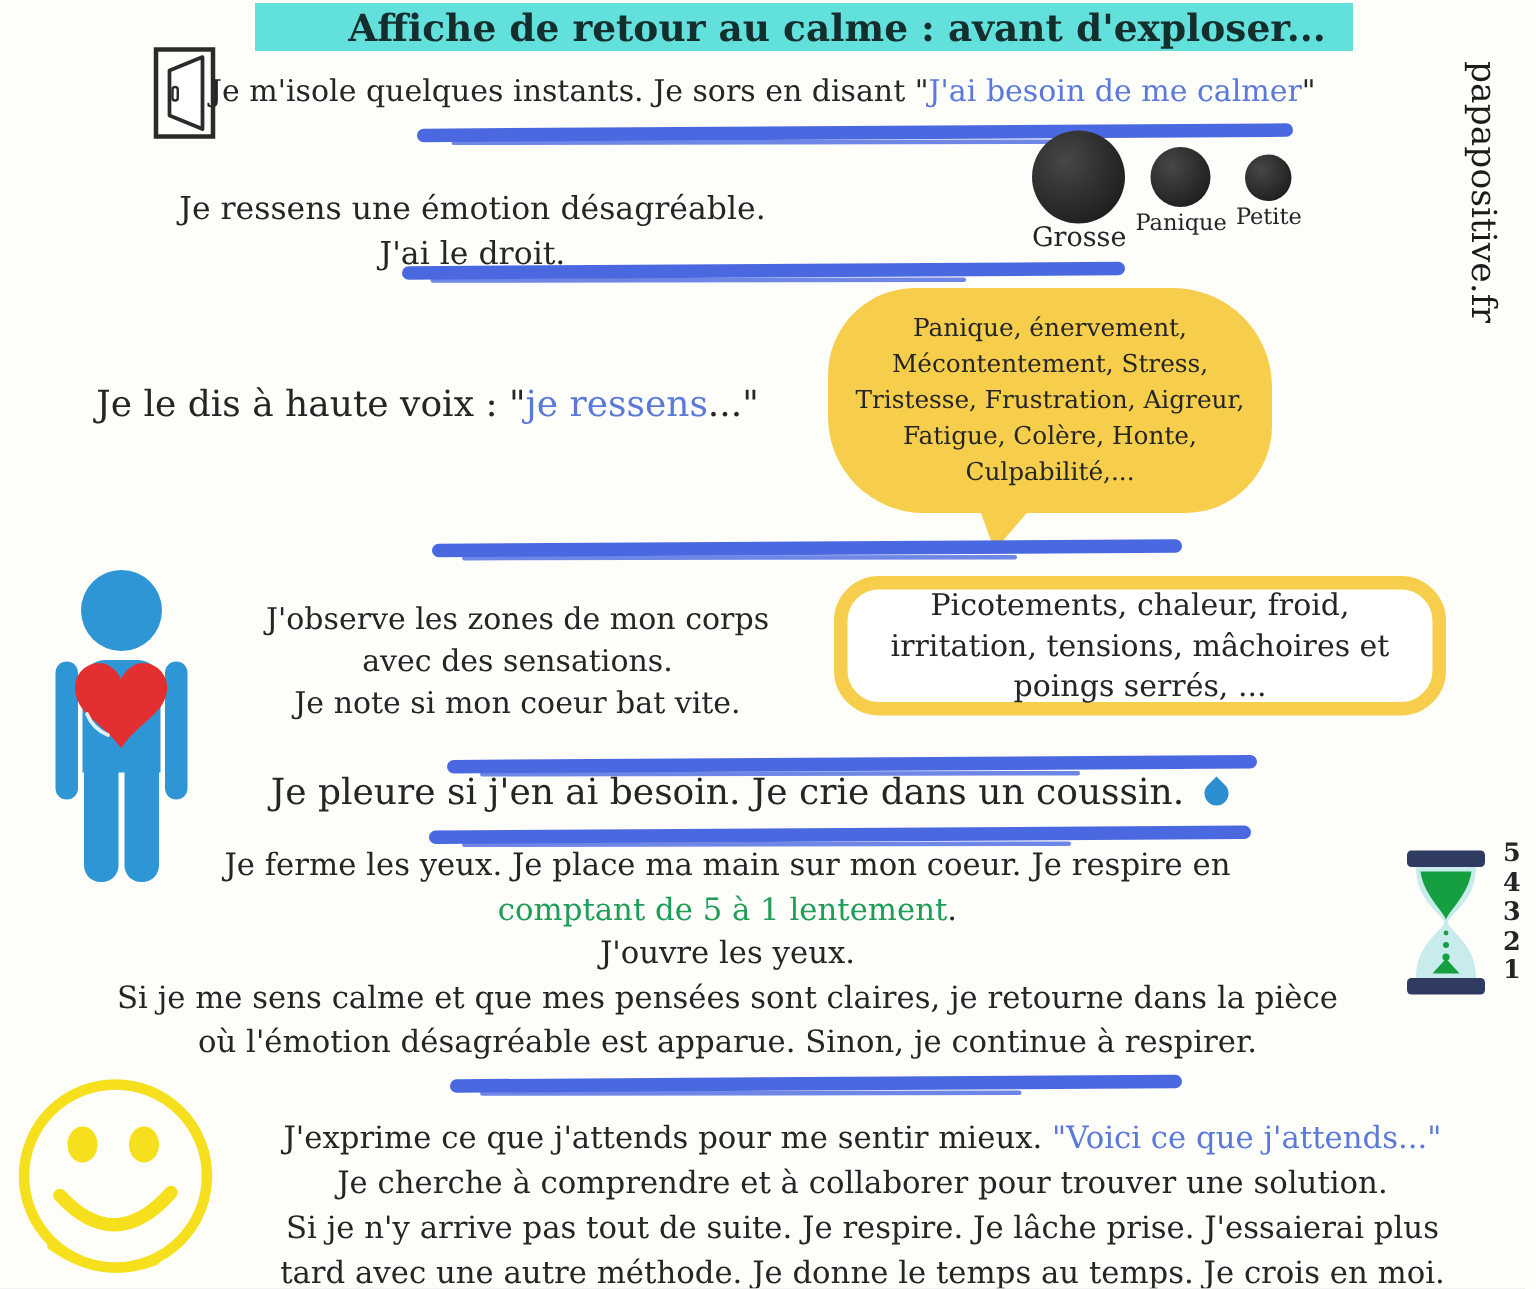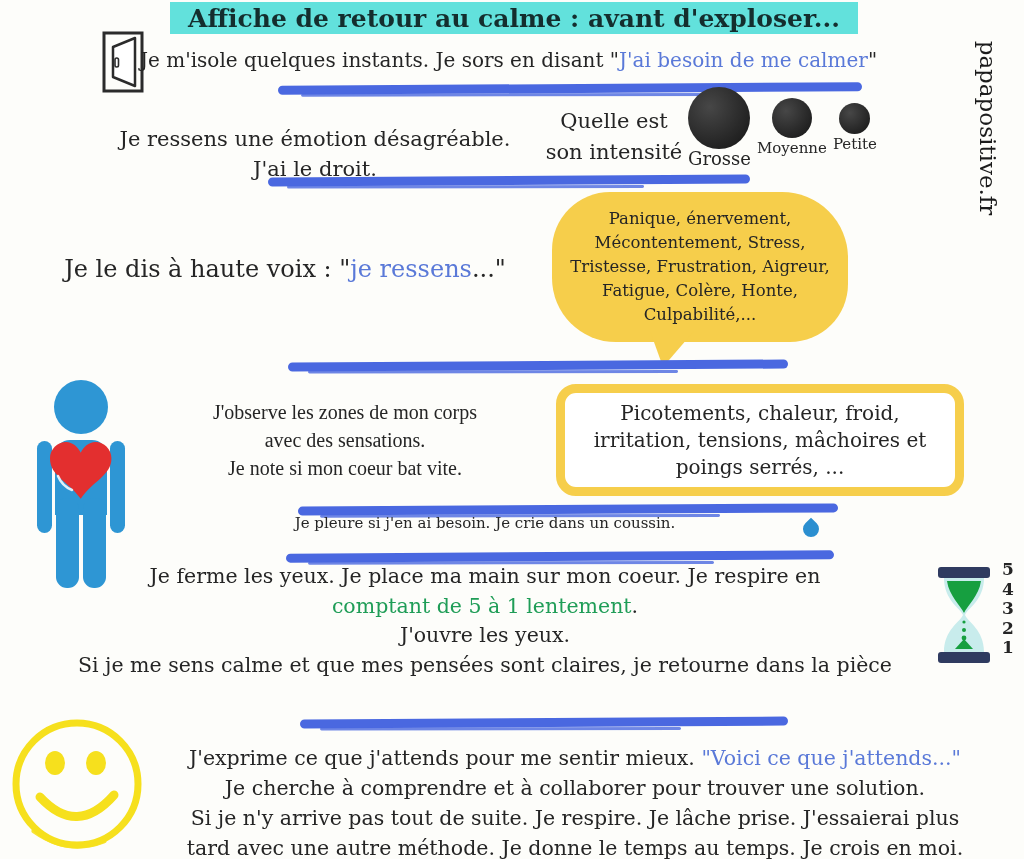--- a/index.html
+++ b/index.html
@@ -8,21 +8,21 @@
     background:#fdfdfa; overflow:hidden;
     font-family:"DejaVu Serif", serif; color:#252525;
   }
   .abs{position:absolute;}
   .blue{color:#5a79d8;}
   .green{color:#1f9d57;margin-top:25px;}
 
   .banner{
     position:absolute; left:170px; top:2px; width:688px; height:32px;
     background:#62e1dc; display:flex; align-items:center; justify-content:center;
-    font-size:25px; font-weight:bold; color:#142e2e; white-space:nowrap;
+    font-size:25px; font-weight:bold; color:#142e2e; white-space:nowrap;padding-left:44px;
   }
   .site{
     position:absolute; left:873px; top:108px; width:216px; height:40px;
     transform:rotate(90deg); text-align:center; font-size:23px; color:#1b1b1b;
     white-space:nowrap;
   }
   .brush{
     position:absolute; height:9px; background:#4a68e0; border-radius:5px;
     transform:rotate(-0.35deg);
   }
@@ -44,28 +44,28 @@
     position:absolute; left:552px; top:192px; width:296px; height:150px;
     background:#f6ce4b; border-radius:58px 66px 58px 64px;
     display:flex; flex-direction:column; justify-content:center; align-items:center;
     font-size:16.5px; line-height:24px; text-align:center;
   }
   .bubble::after{
     content:""; position:absolute; left:92px; bottom:-25px; width:50px; height:36px;
     background:#f6ce4b; clip-path:polygon(12% 0, 100% 0, 38% 100%);
   }
   .person-icon{position:absolute; left:33px; top:380px;}
-  .s4{position:absolute; left:140px; top:398px; width:410px; text-align:center; font-size:20px; line-height:28px;font-family:Liberation Serif, serif;}
+  .s4{position:absolute; left:140px; top:398px; width:410px; text-align:center; font-size:20px; line-height:28px;}
   .ybox{
-    position:absolute; left:556px; top:384px; width:408px; height:112px; box-sizing:border-box;
-    background:#fff; border:9px solid #f6ce4b; border-radius:20px;
+    position:absolute; left:556px; top:384px; width:408px; height:93px; box-sizing:border-box;
+    background:#fff; border:9px solid #f6ce4b; border-radius:30px;
     display:flex; flex-direction:column; justify-content:center;
     text-align:center; font-size:20px; line-height:27px;
   }
-  .s5{position:absolute; left:160px; top:514px; width:650px; text-align:center; font-size:15px; white-space:nowrap;}
+  .s5{position:absolute; left:160px; top:514px; width:650px; text-align:center; font-size:24px; white-space:nowrap;}
   .drop{
     position:absolute; left:803px; top:521px; width:16px; height:16px;
     background:#2b8fd0; border-radius:0 50% 50% 50%; transform:rotate(45deg);
   }
   .s6{position:absolute; left:30px; top:562px; width:910px; text-align:center; font-size:20.5px; line-height:29.5px;}
   .hourglass-icon{position:absolute; left:934px; top:566px;}
   .countdown{position:absolute; left:998px; top:560px; width:20px; text-align:center; font-size:17px; line-height:19.5px; font-weight:bold;}
   .smiley-icon{position:absolute; left:8px; top:713px;}
   .s7{position:absolute; left:140px; top:730px; width:870px; text-align:center; font-size:20.5px; line-height:30px;margin-top:13px;}
   .line{white-space:nowrap;}
@@ -88,32 +88,28 @@
   </div>
 
   <div class="s1"><span>Je m'isole quelques instants. Je sors en disant "</span><span class="blue">J'ai besoin de me calmer</span><span>"</span></div>
 
   <div class="brush" style="left:278px; top:84px; width:584px;"></div>
 
   <div class="s2-left">
     <div class="line">Je ressens une émotion désagréable.</div>
     <div class="line">J'ai le droit.</div>
   </div>
-  <div class="s2-q">
-    <div class="line">Quelle est</div>
-    <div class="line">son intensité</div>
-  </div>
   <div class="intensity">
     <div class="int-item">
       <div class="circle c-big"></div>
       <div class="int-label big">Grosse</div>
     </div>
     <div class="int-item">
       <div class="circle c-med"></div>
-      <div class="int-label">Moyenne</div>
+      <div class="int-label">Panique</div>
     </div>
     <div class="int-item">
       <div class="circle c-small"></div>
       <div class="int-label">Petite</div>
     </div>
   </div>
 
   <div class="brush" style="left:268px; top:176px; width:482px;"></div>
 
   <div class="s3"><span>Je le dis à haute voix :  "</span><span class="blue">je ressens</span><span>..."</span></div>
@@ -156,20 +152,21 @@
   <div class="s5">Je pleure si j'en ai besoin. Je crie dans un coussin.</div>
   <div class="drop"></div>
 
   <div class="brush" style="left:286px; top:552px; width:548px;"></div>
 
   <div class="s6">
     <div class="line">Je ferme les yeux. Je place ma main sur mon coeur. Je respire en</div>
     <div class="line"><span class="green">comptant de 5 à 1 lentement</span><span>.</span></div>
     <div class="line">J'ouvre les yeux.</div>
     <div class="line">Si je me sens calme et que mes pensées sont claires, je retourne dans la pièce</div>
+    <div class="line">où l'émotion désagréable est apparue. Sinon, je continue à respirer.</div>
   </div>
 
   <div class="hourglass-icon">
     <svg width="60" height="98" viewBox="0 0 60 98">
       <rect x="4" y="1" width="52" height="11" rx="3" fill="#2f3b60"></rect>
       <rect x="4" y="86" width="52" height="11" rx="3" fill="#2f3b60"></rect>
       <path d="M10 12 C10 34 26 42 29 49 C26 56 10 64 10 86 L50 86 C50 64 34 56 31 49 C34 42 50 34 50 12 Z" fill="#c8ecec"></path>
       <path d="M13 15 L47 15 C45 30 33 40 30 47 C27 40 15 30 13 15 Z" fill="#169f40"></path>
       <circle cx="30" cy="56" r="1.6" fill="#169f40"></circle>
       <circle cx="30" cy="64" r="2" fill="#169f40"></circle>

